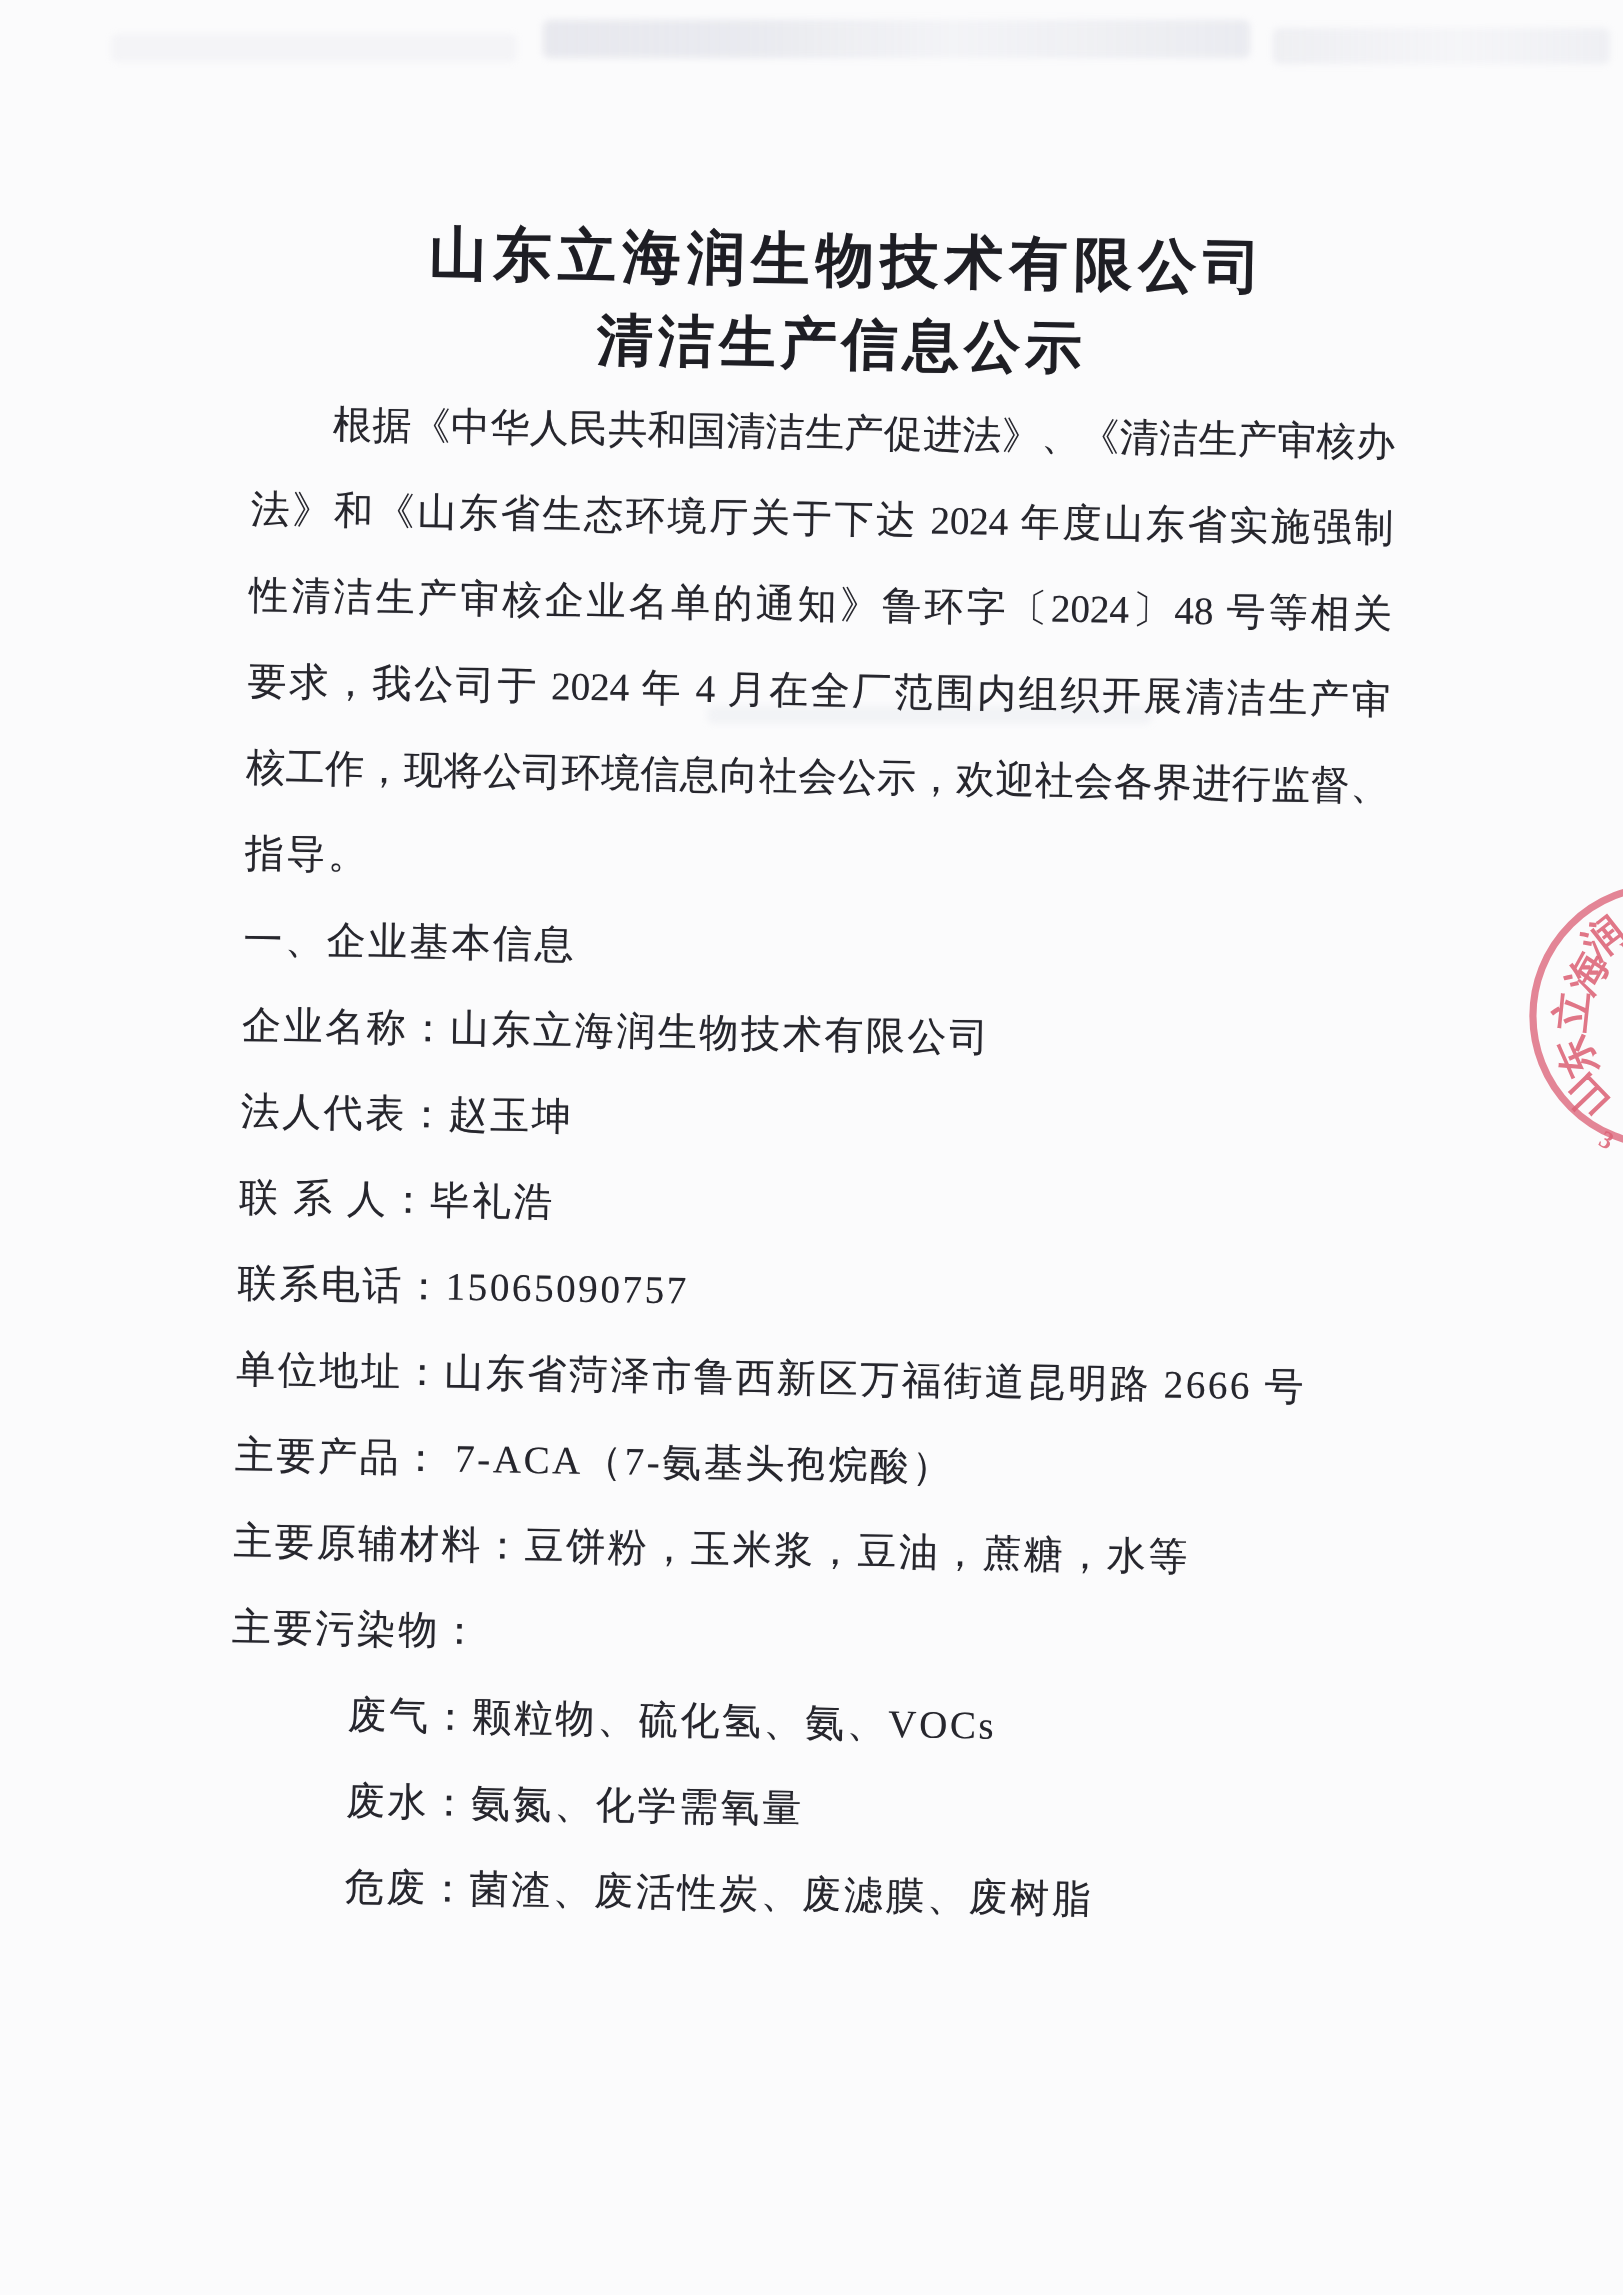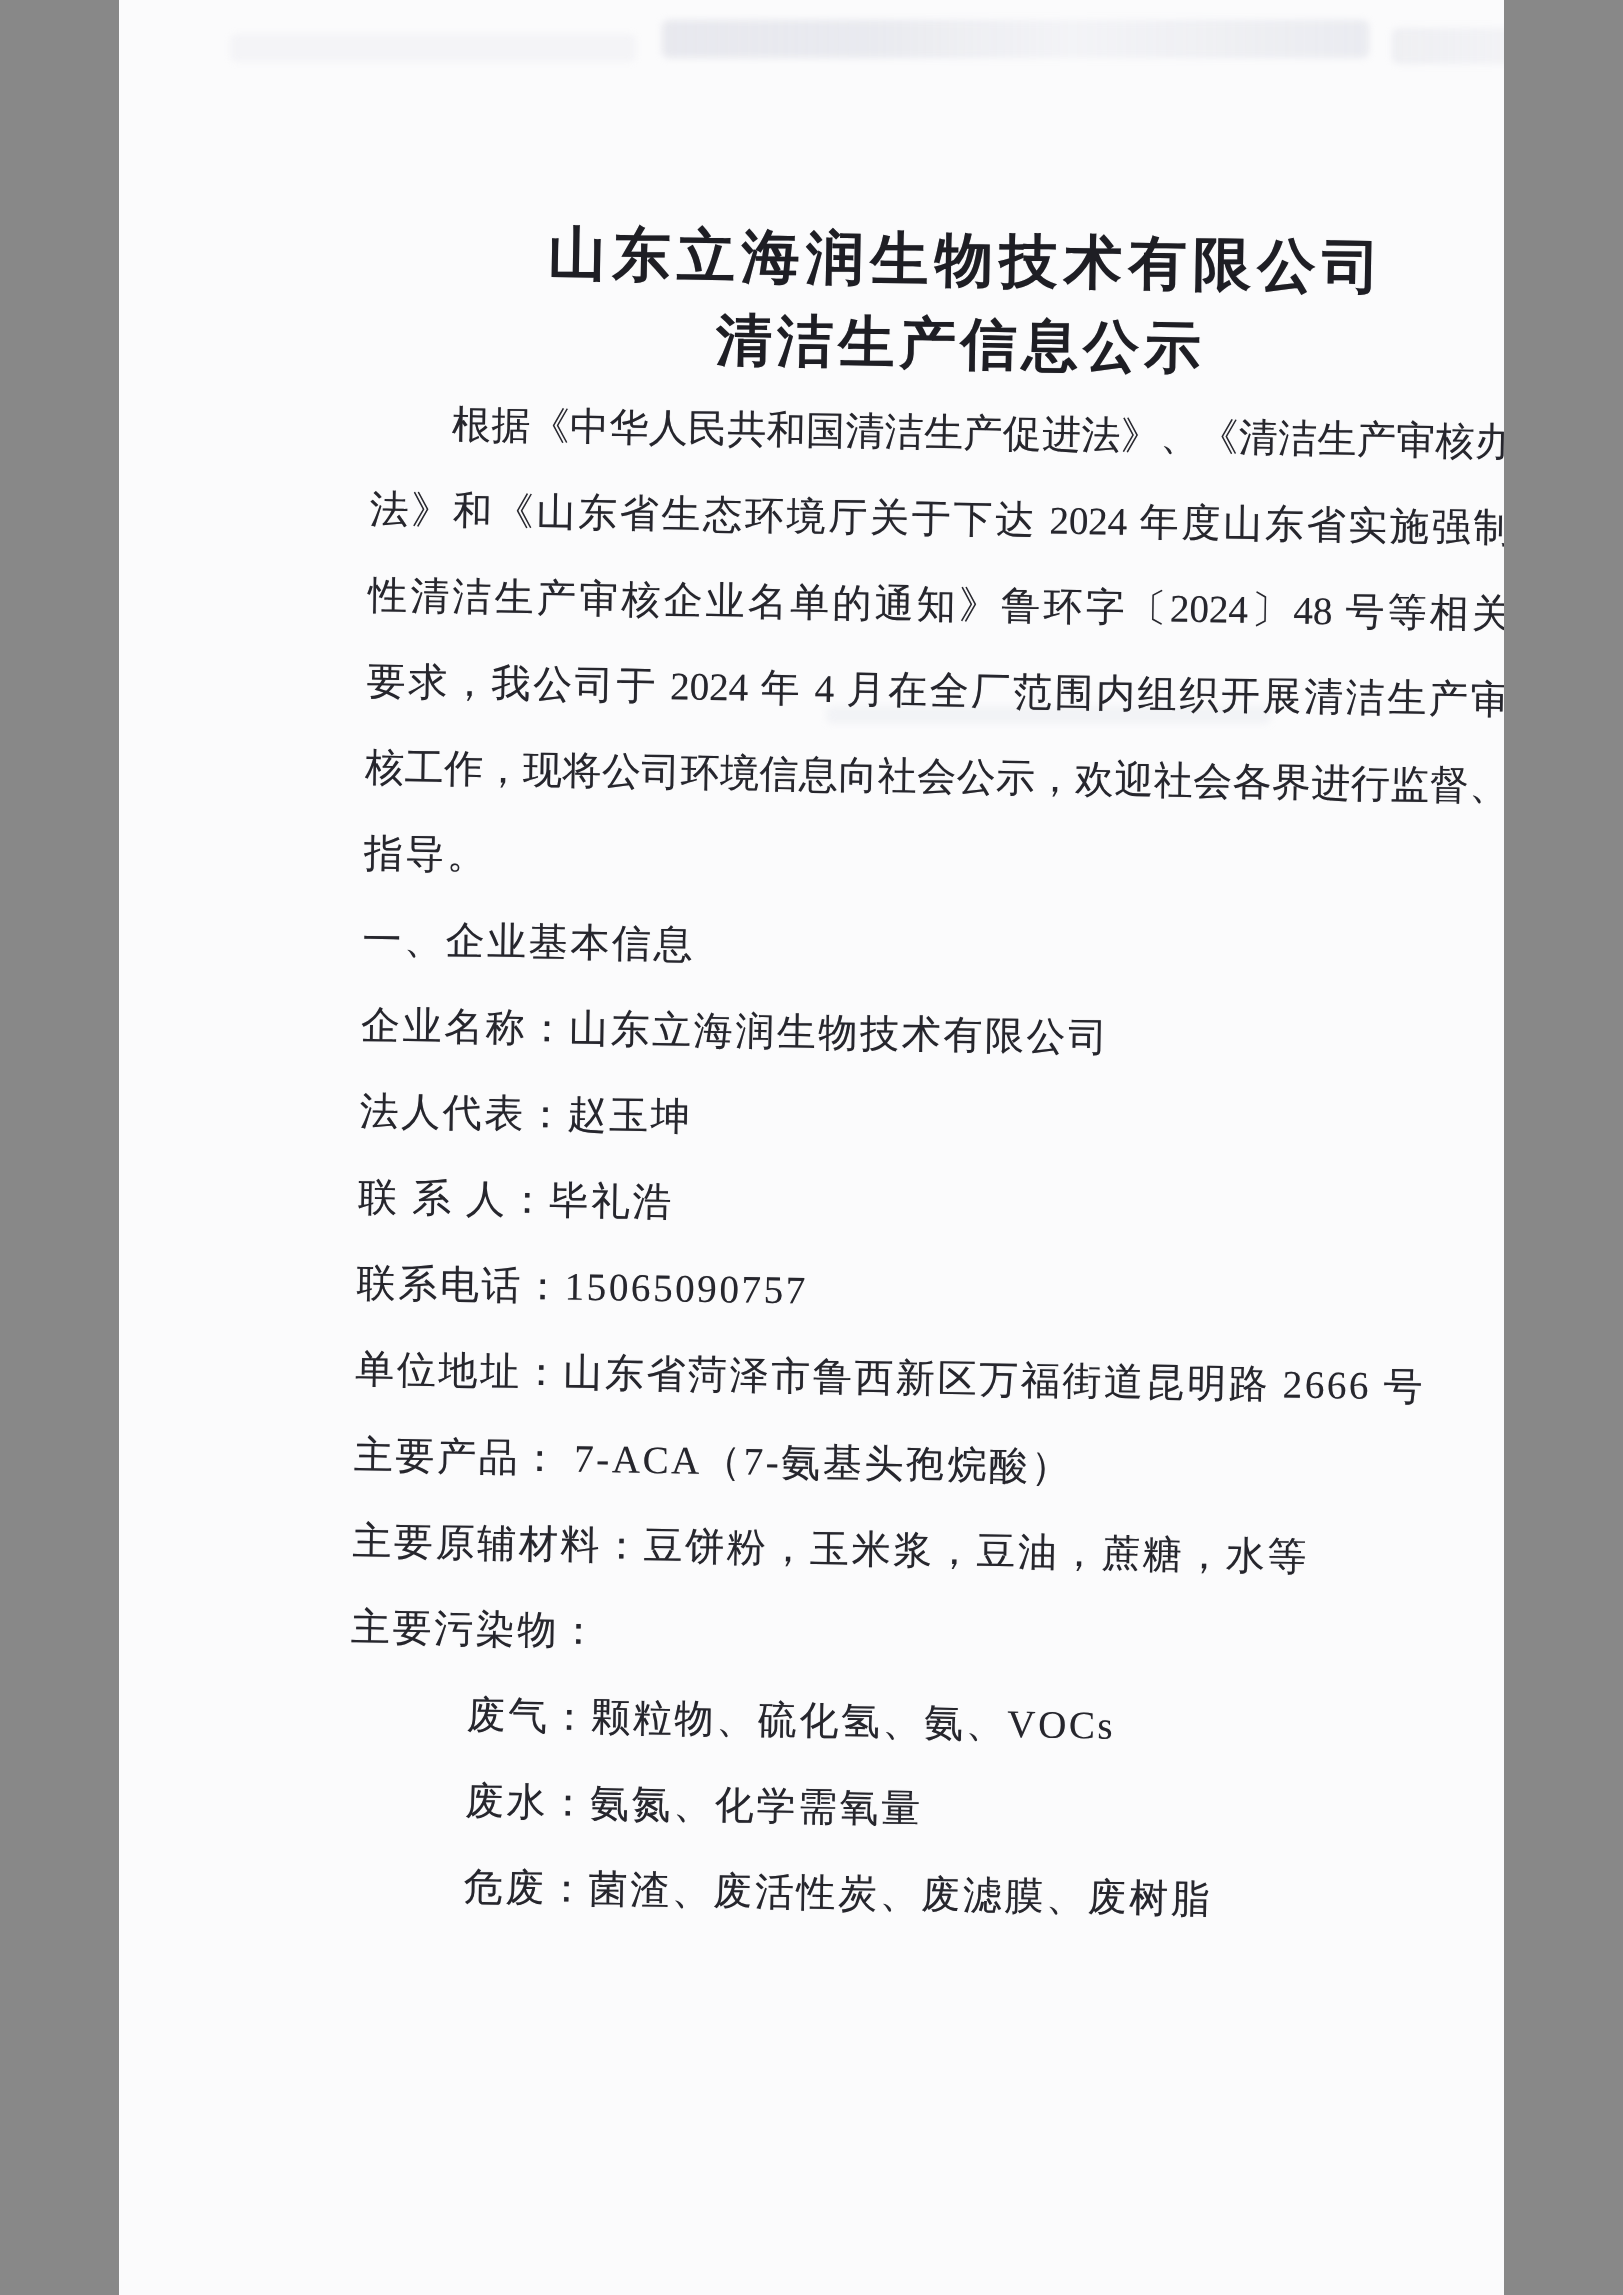--- a/index.html
+++ b/index.html
@@ -2,21 +2,21 @@
 <html style="font-size:10.5px"><head>
 <meta charset="utf-8">
 <style>
   html, body {
     margin: 0;
     padding: 0;
     background: #888;
   }
   .page {
     position: relative;
-    width: 1385px;
+    width: 1623px;
     height: 2295px;
     margin: 0 auto;
     background: #fbfbfc;
     overflow: hidden;
     font-family: "Liberation Serif", "DejaVu Serif", serif;
     color: #232329;
   }
   
   .skew {
     position: absolute;

